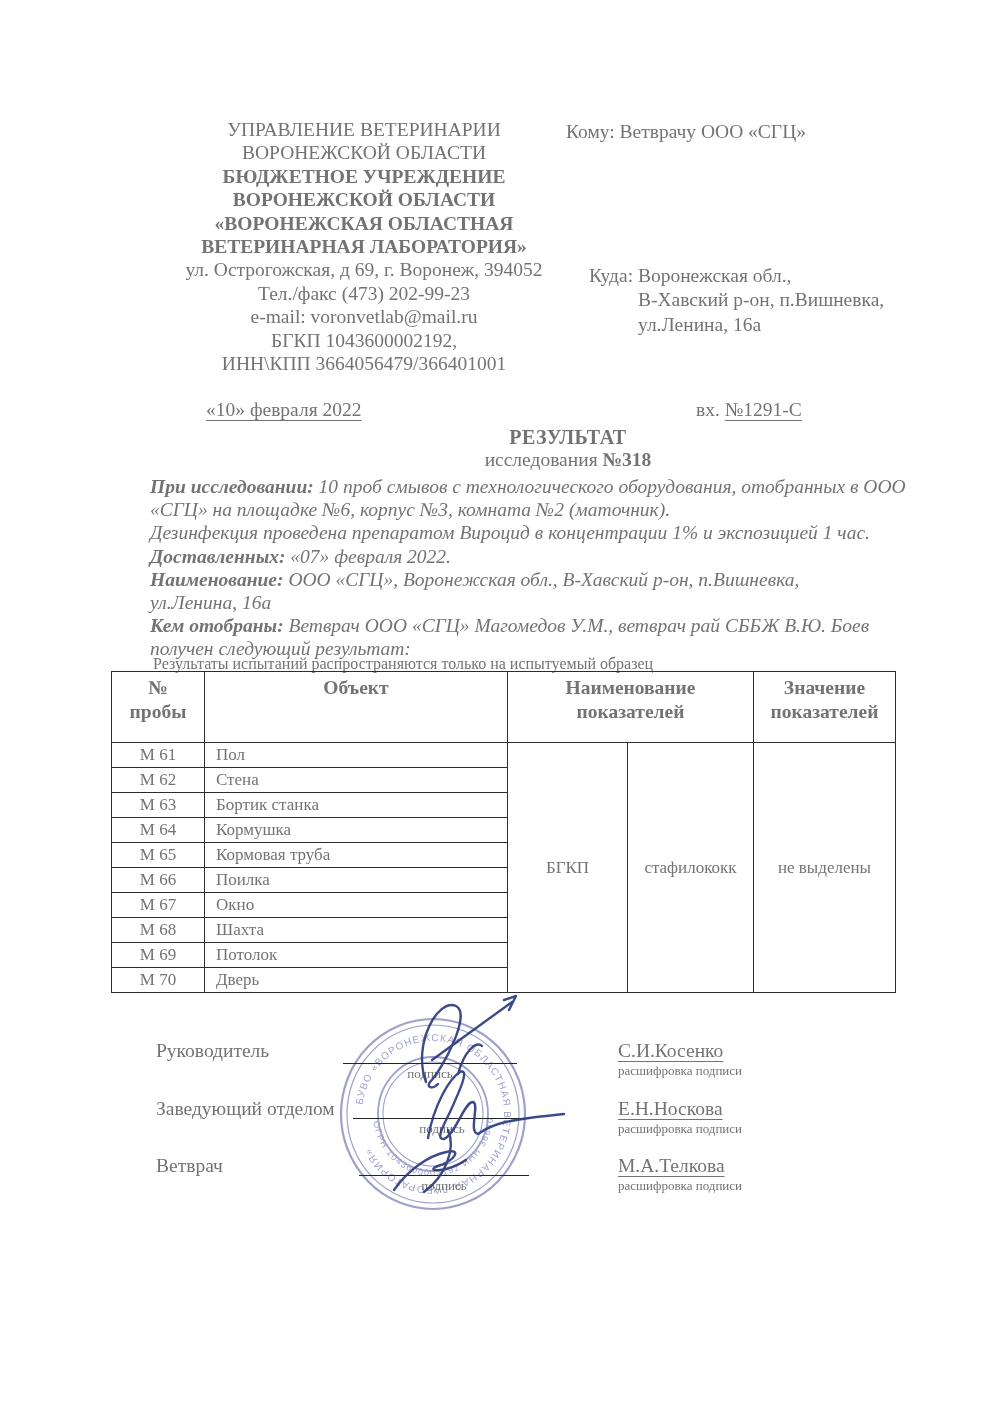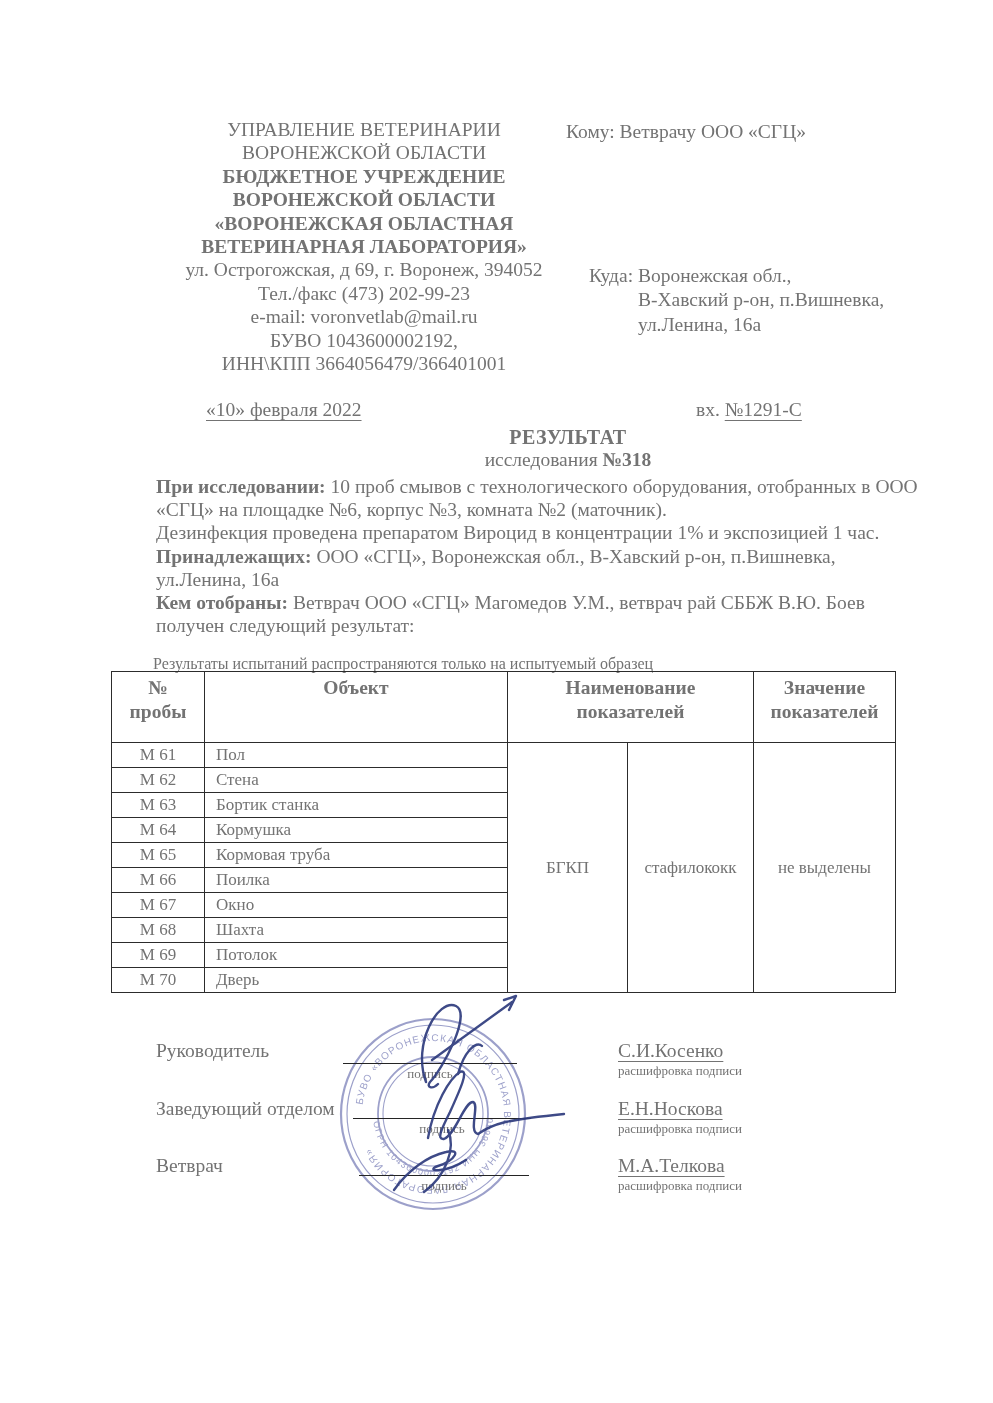--- a/index.html
+++ b/index.html
@@ -31,21 +31,21 @@
   
   .doc-title{
     position:absolute;left:190px;top:426px;width:740px;text-align:center;
     font-size:20px;font-weight:700;letter-spacing:.5px;
   }
   .doc-subtitle{
     position:absolute;left:190px;top:449px;width:740px;text-align:center;font-size:19.5px;
   }
   .doc-subtitle .num{font-weight:700;}
   
-  .bodytext{position:absolute;left:148px;top:475px;width:800px;font-size:19.5px;line-height:23.2px;}
+  .bodytext{position:absolute;left:142px;top:475px;width:800px;font-size:19.5px;line-height:23.2px;font-style:italic;}
   .bodytext .lbl{font-weight:700;}
   .note{position:absolute;left:145px;top:655px;font-size:16px;}
   
   .rtable{
     position:absolute;left:103px;top:671px;
     border-collapse:collapse;table-layout:fixed;width:784px;
   }
   .rtable th,.rtable td{border:1.7px solid #2c2c2c;padding:0;}
   .rtable th{
     font-weight:700;vertical-align:top;padding-top:4px;
@@ -76,42 +76,43 @@
   <div class="lh-left">
     <div>УПРАВЛЕНИЕ ВЕТЕРИНАРИИ</div>
     <div>ВОРОНЕЖСКОЙ ОБЛАСТИ</div>
     <div class="b">БЮДЖЕТНОЕ УЧРЕЖДЕНИЕ</div>
     <div class="b">ВОРОНЕЖСКОЙ ОБЛАСТИ</div>
     <div class="b">«ВОРОНЕЖСКАЯ ОБЛАСТНАЯ</div>
     <div class="b">ВЕТЕРИНАРНАЯ ЛАБОРАТОРИЯ»</div>
     <div>ул. Острогожская, д 69, г. Воронеж, 394052</div>
     <div>Тел./факс (473) 202-99-23</div>
     <div>e-mail: voronvetlab@mail.ru</div>
-    <div>БУВО 1043600002192,</div>
+    <div>БГКП 1043600002192,</div>
     <div>ИНН\КПП 3664056479/366401001</div>
   </div>
 
   <div class="lh-right">Кому: Ветврачу ООО «СГЦ»</div>
   <div class="dest">
     <div>Куда: Воронежская обл.,</div>
     <div class="indent">В-Хавский р-он, п.Вишневка,</div>
     <div class="indent">ул.Ленина, 16а</div>
   </div>
 
   <div class="reg-date">«10» февраля 2022</div>
   <div class="reg-in"><span>вх. </span><span class="num">№1291-С</span></div>
 
   <div class="doc-title">РЕЗУЛЬТАТ</div>
   <div class="doc-subtitle"><span>исследования </span><span class="num">№318</span></div>
 
   <div class="bodytext">
     <div><span class="lbl">При исследовании:</span><span> 10 проб смывов с технологического оборудования, отобранных в ООО</span></div>
     <div><span>«СГЦ» на площадке №6, корпус №3, комната №2 (маточник).</span></div>
     <div><span>Дезинфекция проведена препаратом Вироцид в концентрации 1% и экспозицией 1 час.</span></div>
-    <div><span class="lbl">Принадлежащих:</span><span> ООО «СГЦ», Воронежская обл., В-Хавский р-он, п.Вишневка,</span></div>
+    <div><span class="lbl">Доставленных:</span><span> «07» февраля 2022.</span></div>
+    <div><span class="lbl">Наименование:</span><span> ООО «СГЦ», Воронежская обл., В-Хавский р-он, п.Вишневка,</span></div>
     <div><span>ул.Ленина, 16а</span></div>
     <div><span class="lbl">Кем отобраны:</span><span> Ветврач ООО «СГЦ» Магомедов У.М., ветврач рай СББЖ В.Ю. Боев</span></div>
     <div><span>получен следующий результат:</span></div>
   </div>
 
   <div class="note">Результаты испытаний распространяются только на испытуемый образец</div>
 
   <table class="rtable">
     <colgroup>
       <col style="width:93px">

